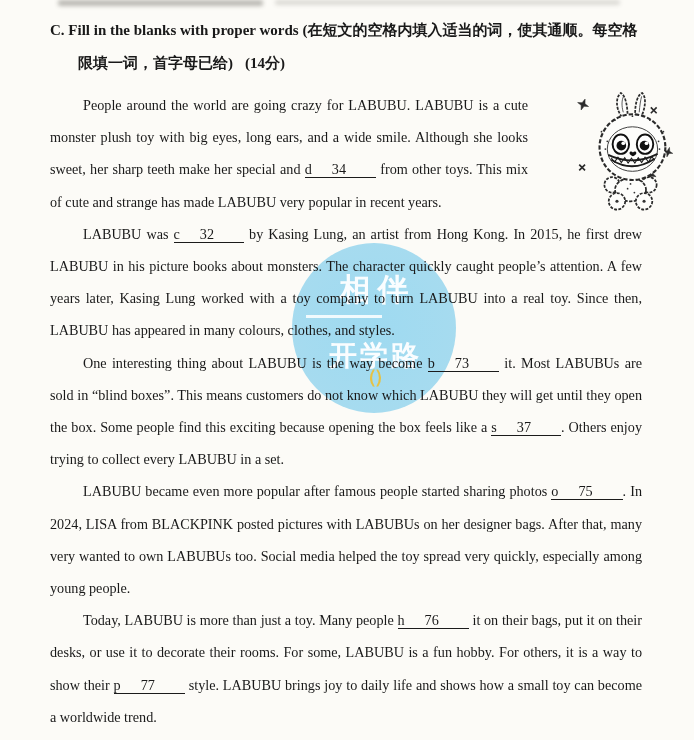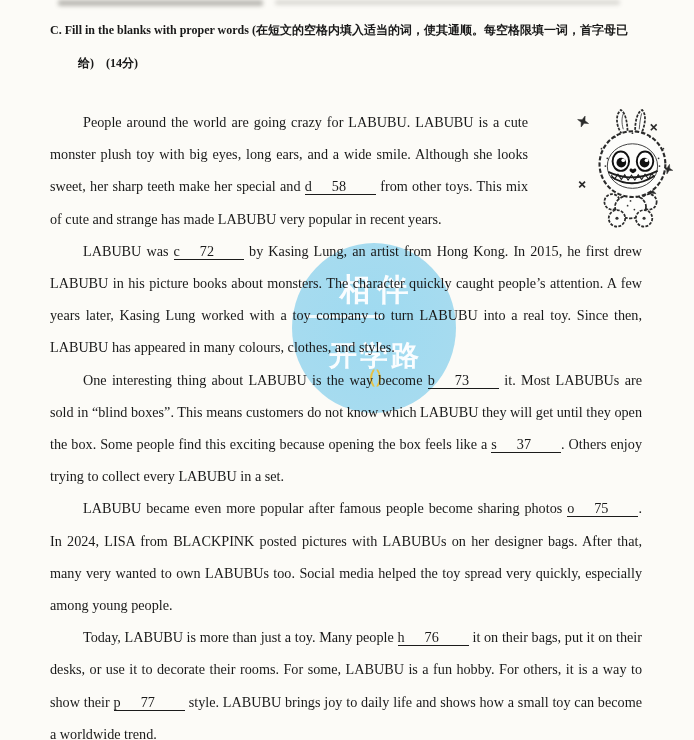--- a/index.html
+++ b/index.html
@@ -52,24 +52,24 @@
     letter-spacing: -3px; color: #e6c244;
   }
 
   
   .content {
     position: relative; z-index: 1;
     padding: 14px 52px 0 50px;
     color: #191919;
   }
   .heading {
-    font-size: 12px; font-weight: 700;
+    font-size: 15px; font-weight: 700;
     line-height: 33px;
     padding-left: 28px; text-indent: -28px;
-    margin-bottom: 26px;
+    margin-bottom: 9px;
   }
   .heading .score { margin-left: 12px; white-space: nowrap; }
   .para {
     font-size: 14.2px;
     line-height: 32.2px;
     text-align: justify;
     text-indent: 33px;
   }
   .blank {
     border-bottom: 1.4px solid #1b1b1b;
@@ -163,39 +163,39 @@
               <circle cx="44" cy="30" r="0.9"></circle>
                 <circle cx="80" cy="30" r="0.9"></circle>
               <circle cx="62" cy="26" r="0.9"></circle>
                 <circle cx="30" cy="42" r="0.9"></circle>
                 <circle cx="94" cy="42" r="0.9"></circle>
             </g>
           </g>
         </svg>
       </span>
       <span>People around the world are going crazy for LABUBU. LABUBU is a cute monster plush toy with big eyes, long ears, and a wide smile. Although she looks sweet, her sharp teeth make her special and</span>
-      <span class="blank"><span class="letter">d</span><span class="num">58</span></span>
+      <span class="blank"><span class="letter">d</span><span class="num">34</span></span>
       <span>from other toys. This mix of cute and strange has made LABUBU very popular in recent years.</span>
     </p>
 
     <p class="para">
       <span>LABUBU was</span>
-      <span class="blank"><span class="letter">c</span><span class="num">72</span></span>
+      <span class="blank"><span class="letter">c</span><span class="num">32</span></span>
       <span>by Kasing Lung, an artist from Hong Kong. In 2015, he first drew LABUBU in his picture books about monsters. The character quickly caught people’s attention. A few years later, Kasing Lung worked with a toy company to turn LABUBU into a real toy. Since then, LABUBU has appeared in many colours, clothes, and styles.</span>
     </p>
 
     <p class="para">
       <span>One interesting thing about LABUBU is the way become</span>
       <span class="blank"><span class="letter">b</span><span class="num">73</span></span>
       <span>it. Most LABUBUs are sold in “blind boxes”. This means customers do not know which LABUBU they will get until they open the box. Some people find this exciting because opening the box feels like a</span>
       <span class="blank"><span class="letter">s</span><span class="num">37</span></span><span>. Others enjoy trying to collect every LABUBU in a set.</span>
     </p>
 
     <p class="para">
-      <span>LABUBU became even more popular after famous people become sharing photos</span>
+      <span>LABUBU became even more popular after famous people started sharing photos</span>
       <span class="blank"><span class="letter">o</span><span class="num">75</span></span><span>. In 2024, LISA from BLACKPINK posted pictures with LABUBUs on her designer bags. After that, many very wanted to own LABUBUs too. Social media helped the toy spread very quickly, especially among young people.</span>
     </p>
 
     <p class="para">
       <span>Today, LABUBU is more than just a toy. Many people</span>
       <span class="blank"><span class="letter">h</span><span class="num">76</span></span>
       <span>it on their bags, put it on their desks, or use it to decorate their rooms. For some, LABUBU is a fun hobby. For others, it is a way to show their</span>
       <span class="blank"><span class="letter">p</span><span class="num">77</span></span>
       <span>style. LABUBU brings joy to daily life and shows how a small toy can become a worldwide trend.</span>
     </p>

